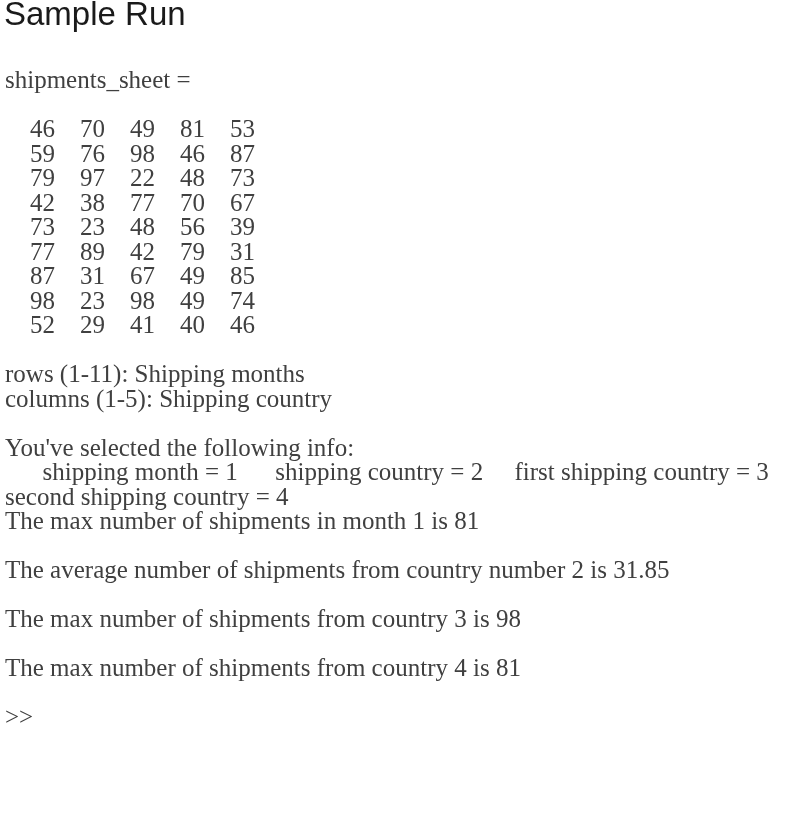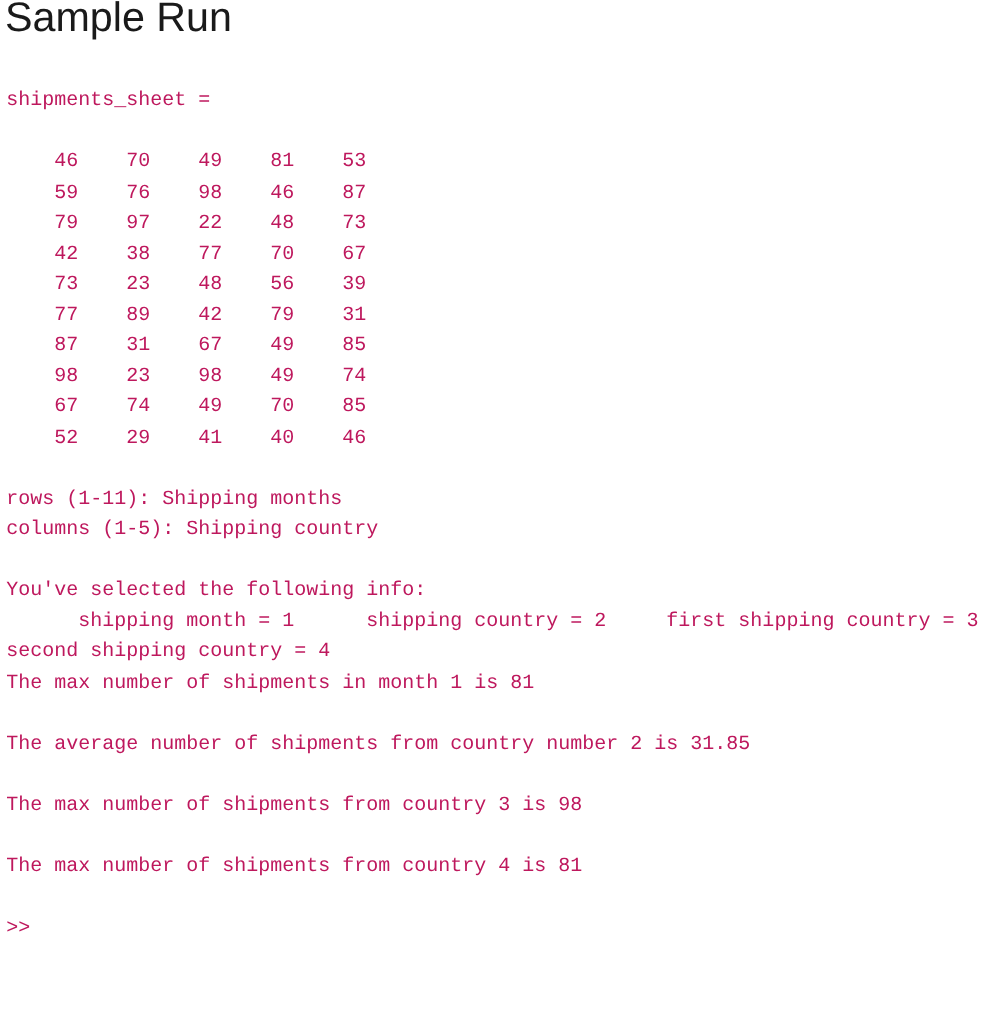--- a/index.html
+++ b/index.html
@@ -30,24 +30,24 @@
     line-height: 40px;
     letter-spacing: 0px;
     color: #1a1a1a;
     white-space: pre;
   }
   .console {
     position: absolute;
     left: 5px;
     top: 68px;
     width: 799px;
-    font-family: Liberation Mono, monospace;
-    font-size: 16px;
+    font-family: Liberation Serif, serif;
+    font-size: 25px;
     line-height: 24.5px;
-    color: #be185d;
+    color: #404040;
   }
   .line {
     white-space: pre-wrap;
     word-break: break-word;
     min-height: 24.5px;
   }
   .line.blank {
     height: 24.5px;
   }
   .matrix-line {
@@ -71,21 +71,20 @@
     <div class="line blank"></div>
 
     <div class="matrix-line">    46    70    49    81    53</div>
     <div class="matrix-line">    59    76    98    46    87</div>
     <div class="matrix-line">    79    97    22    48    73</div>
     <div class="matrix-line">    42    38    77    70    67</div>
     <div class="matrix-line">    73    23    48    56    39</div>
     <div class="matrix-line">    77    89    42    79    31</div>
     <div class="matrix-line">    87    31    67    49    85</div>
     <div class="matrix-line">    98    23    98    49    74</div>
-    <div class="matrix-line">    67    74    49    70    85</div>
     <div class="matrix-line">    52    29    41    40    46</div>
 
     <div class="line blank"></div>
 
     <div class="line">rows (1-11): Shipping months</div>
     <div class="line">columns (1-5): Shipping country</div>
 
     <div class="line blank"></div>
 
     <div class="line">You've selected the following info:</div>

